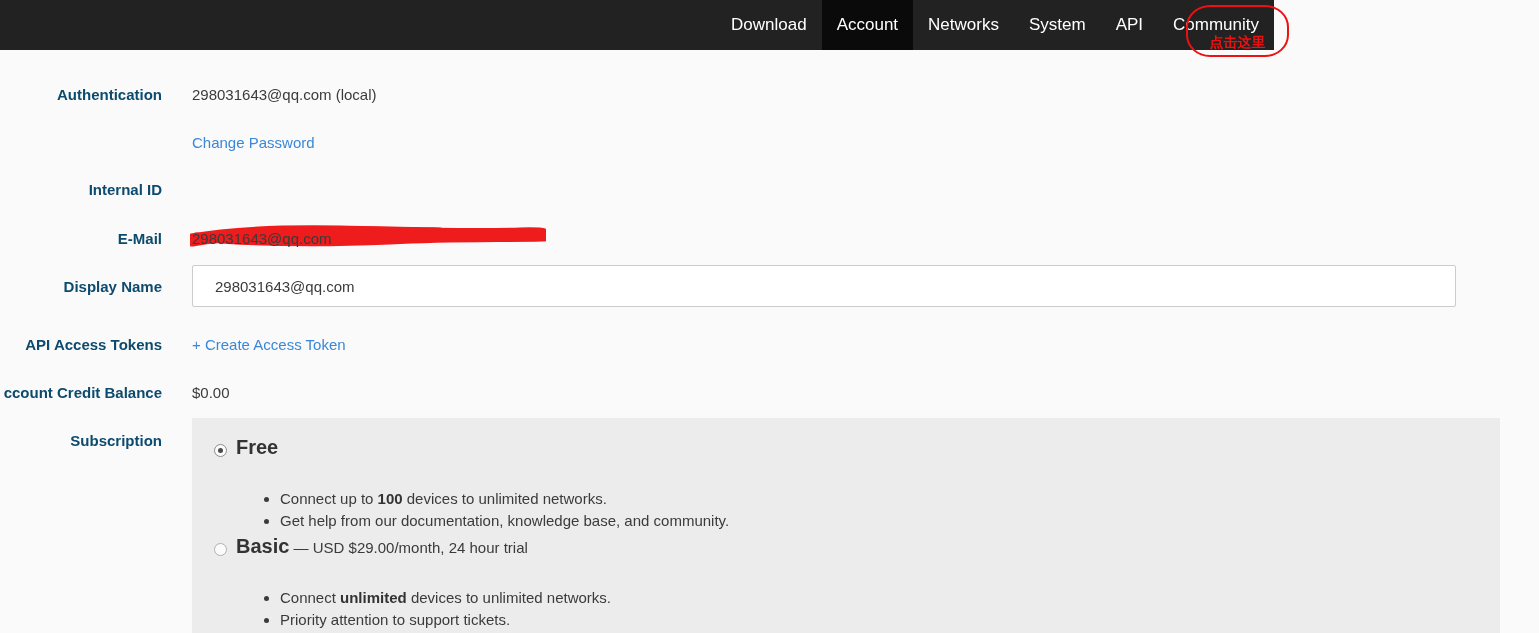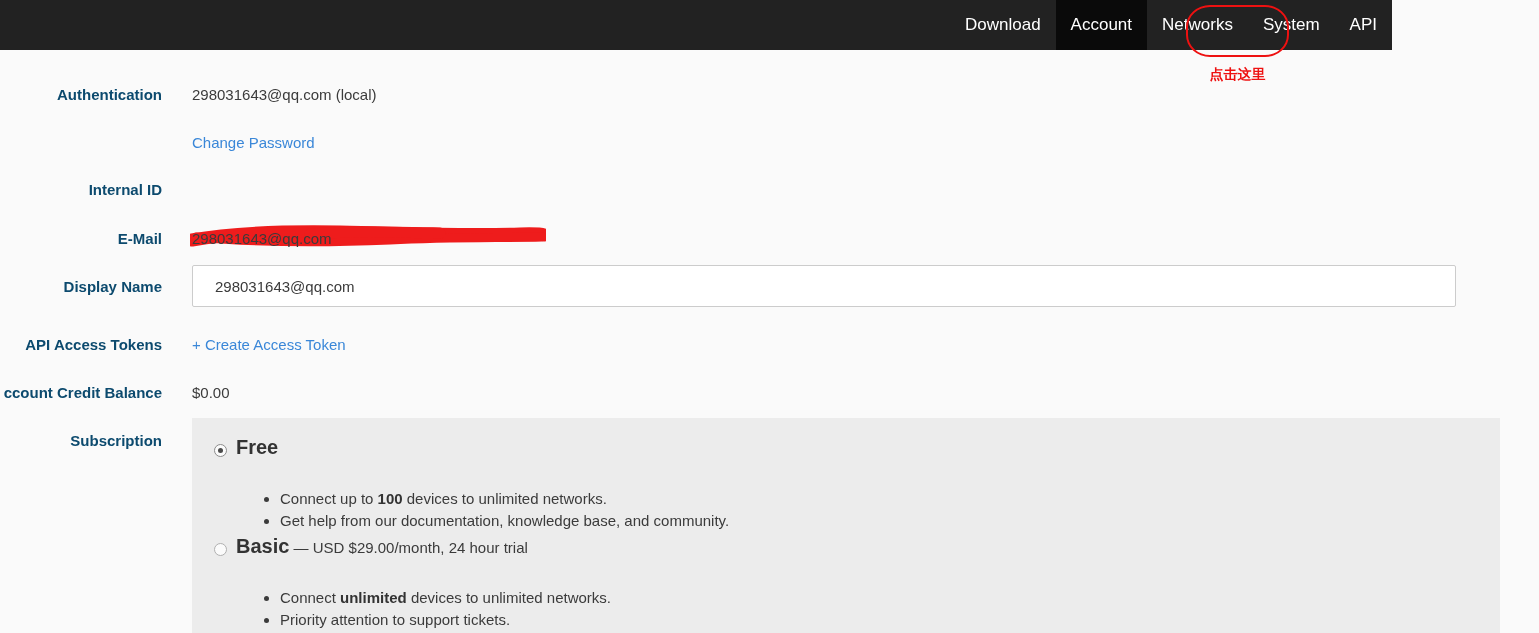--- a/index.html
+++ b/index.html
@@ -8,21 +8,21 @@
     width: 1539px; height: 633px;
     overflow: hidden;
     background: #fafafa;
     font-family: "Liberation Sans", sans-serif;
   }
   #page { position: relative; width: 1539px; height: 633px; background: #fafafa; }
 
   
   .navbar {
     position: absolute; top: 0; left: 0;
-    width: 1392px; height: 50px;
+    width: 1274px; height: 50px;
     background: #222222;
     display: flex; justify-content: flex-end; align-items: stretch;
   }
   .nav-item {
     display: flex; align-items: center; justify-content: center;
     padding: 0 15px;
     color: #ffffff;
     font-size: 17px;
     line-height: 50px;
     white-space: nowrap;
@@ -47,21 +47,20 @@
     left: 1186px; top: 35px;
     width: 103px;
     text-align: center;
     color: #ee1111;
     font-size: 14px;
     font-weight: bold;
     font-family: "DejaVu Sans", sans-serif;
     line-height: 1;
     pointer-events: none;
     z-index: 6;
-    margin-top: 32px;
   }
 
   
   .form { position: absolute; top: 50px; left: 0; width: 1539px; }
 
   .row { position: absolute; left: 0; width: 1539px; }
   .label {
     position: absolute; left: 0; top: 0;
     width: 162px;
     text-align: right;
@@ -159,20 +158,21 @@
 <body>
 
 <div id="page">
 
   <div class="navbar">
     <a class="nav-item">Download</a>
     <a class="nav-item active">Account</a>
     <a class="nav-item annotated">Networks</a>
     <a class="nav-item">System</a>
     <a class="nav-item">API</a>
+    <a class="nav-item">Community</a>
   </div>
   <div class="annot-ring"></div>
   <div class="annot-text">点击这里</div>
 
   <div class="form">
 
     <div class="row" style="top:36px;">
       <div class="label">Authentication</div>
       <div class="value">298031643@qq.com (local)</div>
     </div>

